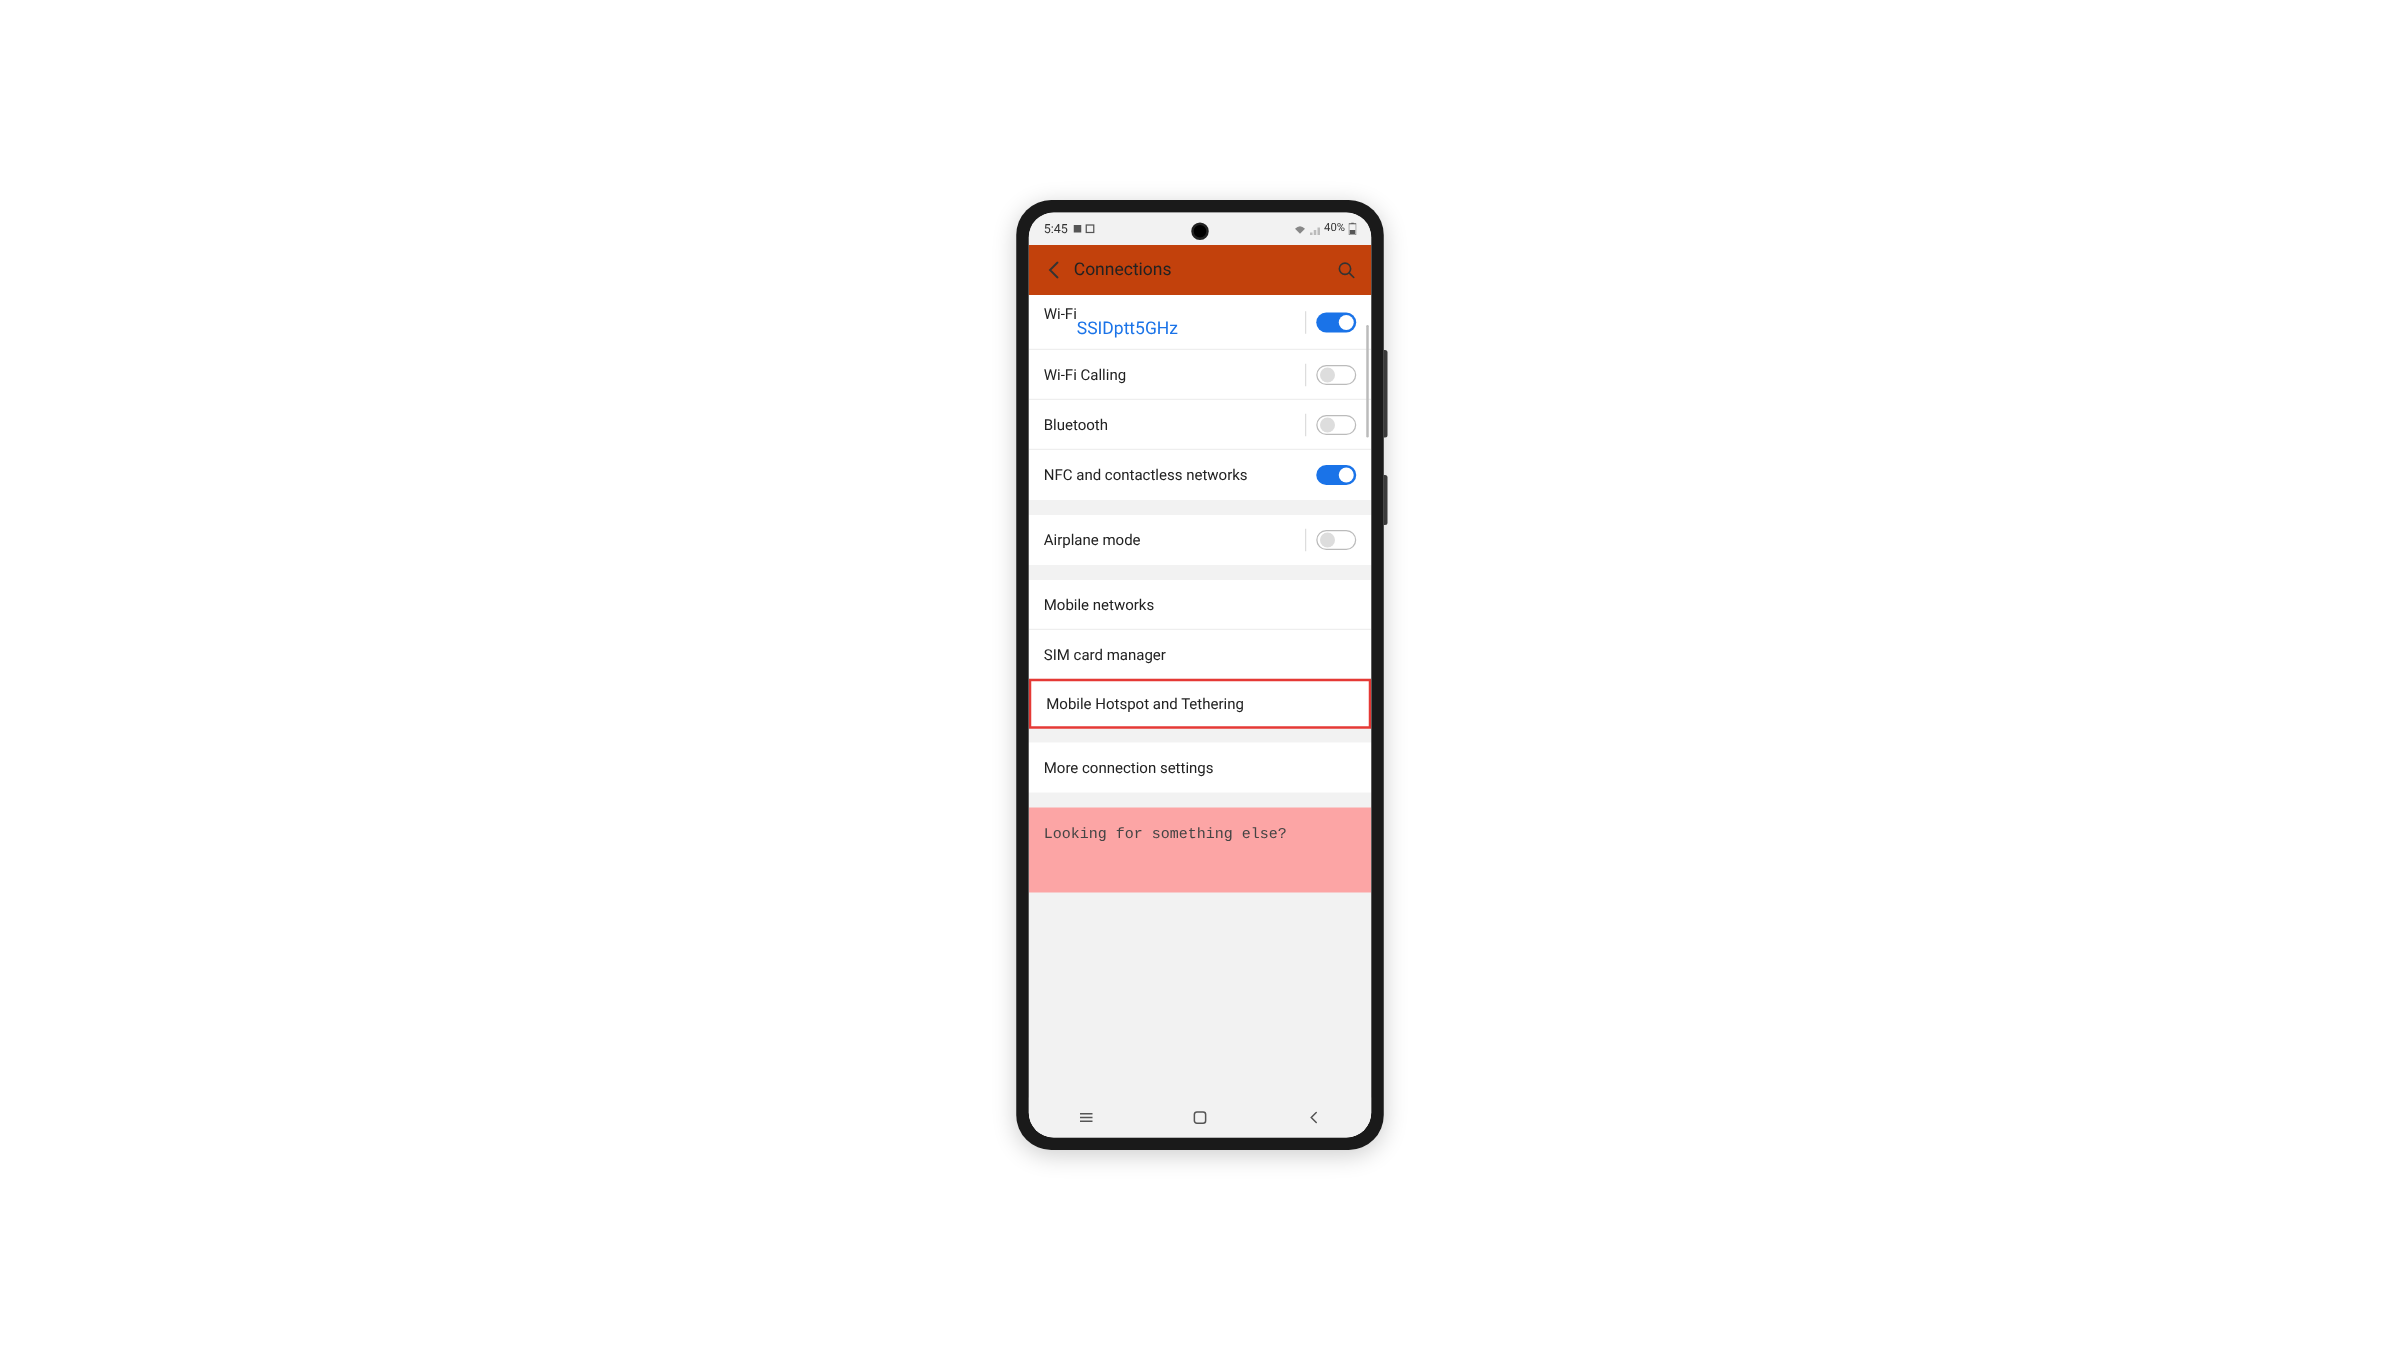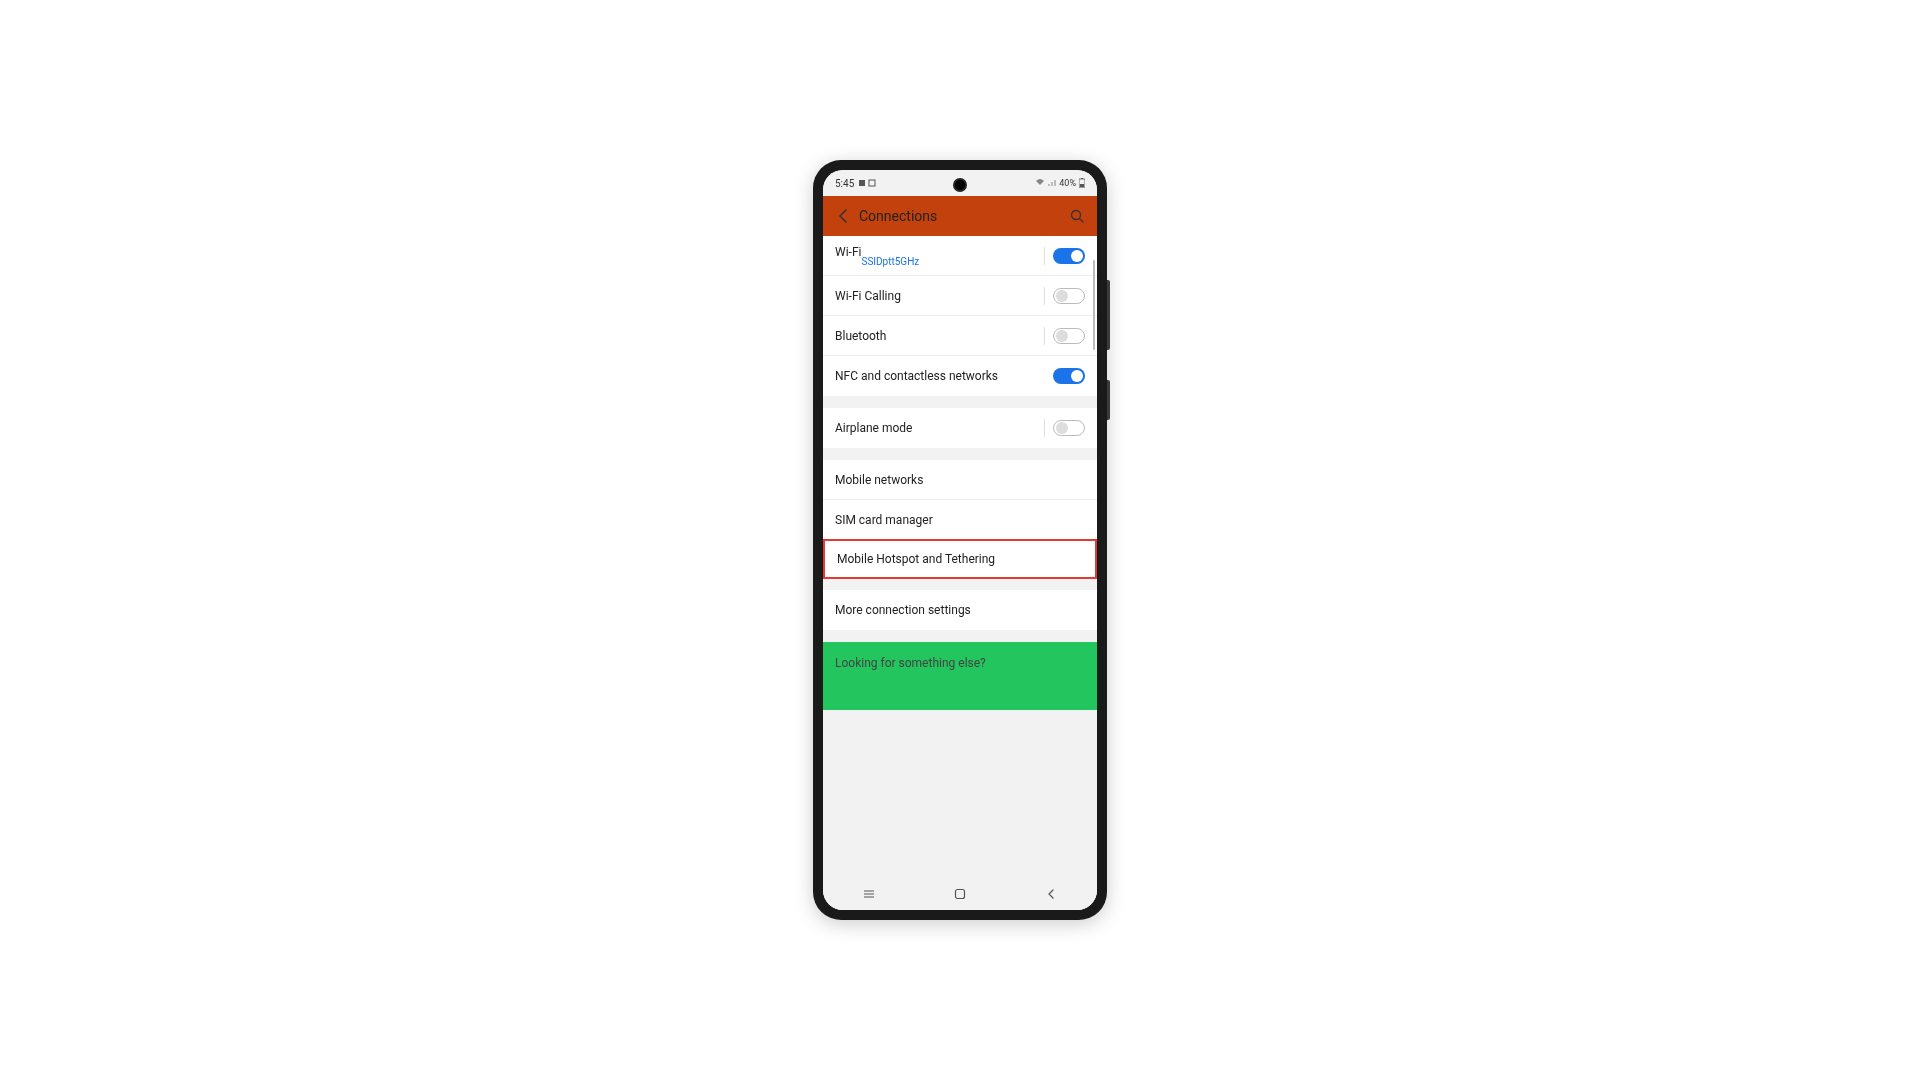--- a/index.html
+++ b/index.html
@@ -56,21 +56,21 @@
     height: 26px;
     display: flex;
     align-items: center;
     justify-content: space-between;
     padding: 0 12px;
     font-size: 10px;
     color: #333;
     background: #f2f2f2;
   }
   .status-left { display: flex; align-items: center; gap: 4px; }
-  .status-right { display: flex; align-items: flex-start; gap: 3px; font-size: 9px; }
+  .status-right { display: flex; align-items: flex-end; gap: 3px; font-size: 9px; }
   .status-icons { display: inline-flex; gap: 2px; }
   .header-bar {
     height: 40px;
     display: flex;
     align-items: center;
     padding: 0 10px;
     background: #c2410c;
   }
   .back-chevron {
     width: 20px;
@@ -108,21 +108,21 @@
     display: flex;
     align-items: center;
     justify-content: space-between;
     padding: 8px 12px;
     border-bottom: 1px solid #eee;
     cursor: pointer;
   }
   .row:last-child { border-bottom: none; }
   .row-text { display: flex; }
   .row-title { font-size: 12px; color: #222; }
-  .row-sub { font-size: 10px; color: #1a73e8; margin-top: 11px; text-align: right; }
+  .row-sub { font-size: 14px; color: #1a73e8; margin-top: 11px; text-align: right; }
   .toggle {
     width: 32px;
     height: 16px;
     border-radius: 10px;
     position: relative;
     display: flex;
     align-items: center;
   }
   .toggle-sep {
     width: 1px;
@@ -143,24 +143,25 @@
   .toggle.off .toggle-knob { background: #ddd; left: 2px; }
   .highlighted-row {
     border: 2px solid #e53935 !important;
     border-left: 2px solid #e53935;
     border-right: 2px solid #e53935;
     margin: -1px 0;
     position: relative;
     z-index: 2;
   }
   .footer-hint {
-    background: #22c55e;
+    background: #fca5a5;
     padding: 14px 12px 40px 12px;
     font-size: 12px;
     color: #444;
+    font-family: Liberation Mono, monospace;
   }
   .nav-bar {
     position: absolute;
     bottom: 0;
     left: 0;
     right: 0;
     height: 32px;
     background: #f2f2f2;
     display: flex;
     align-items: center;

